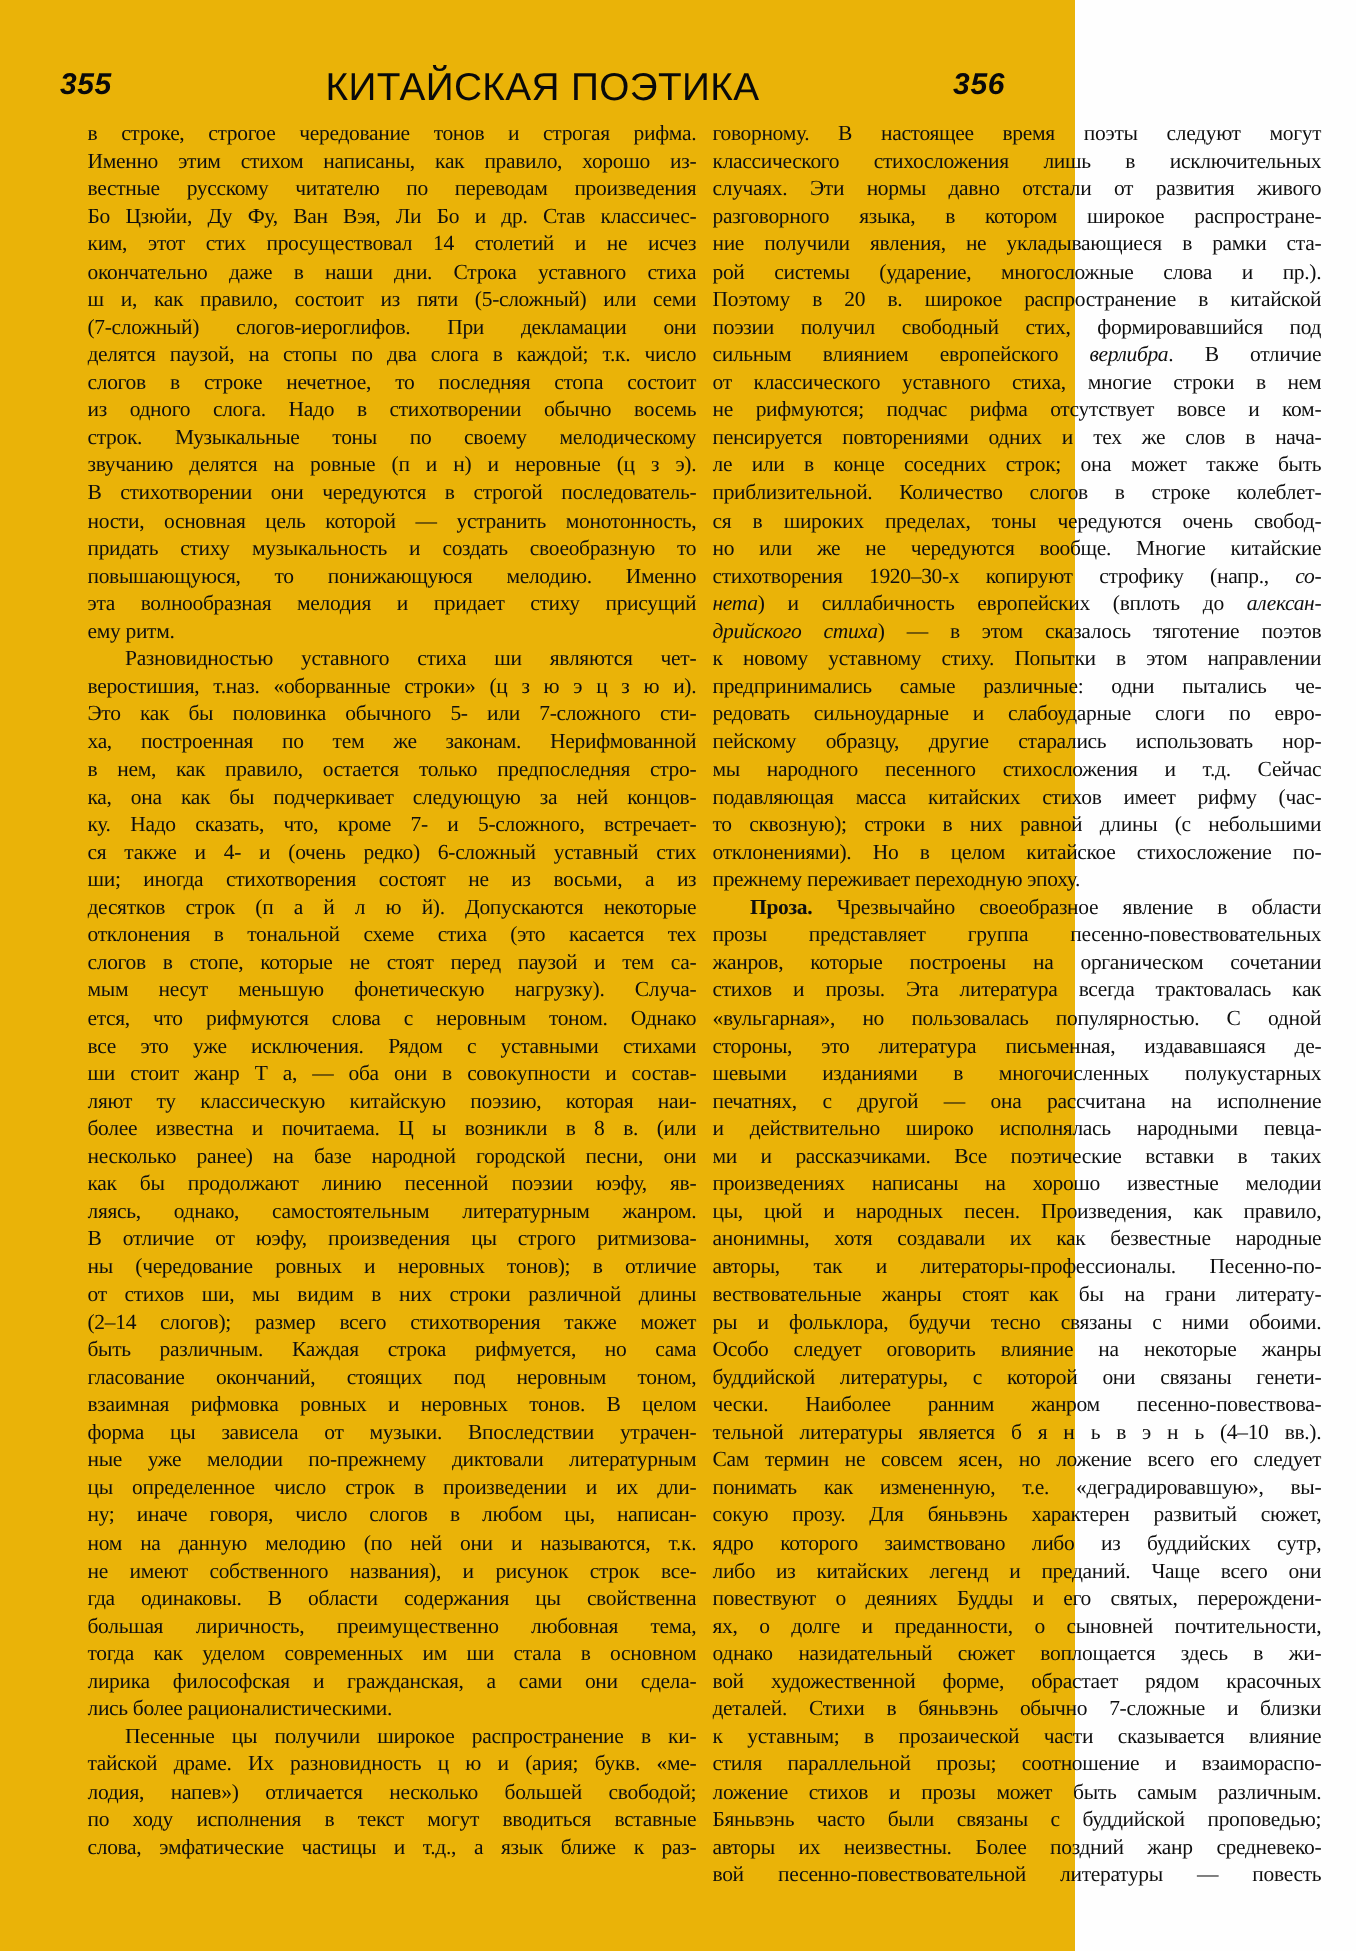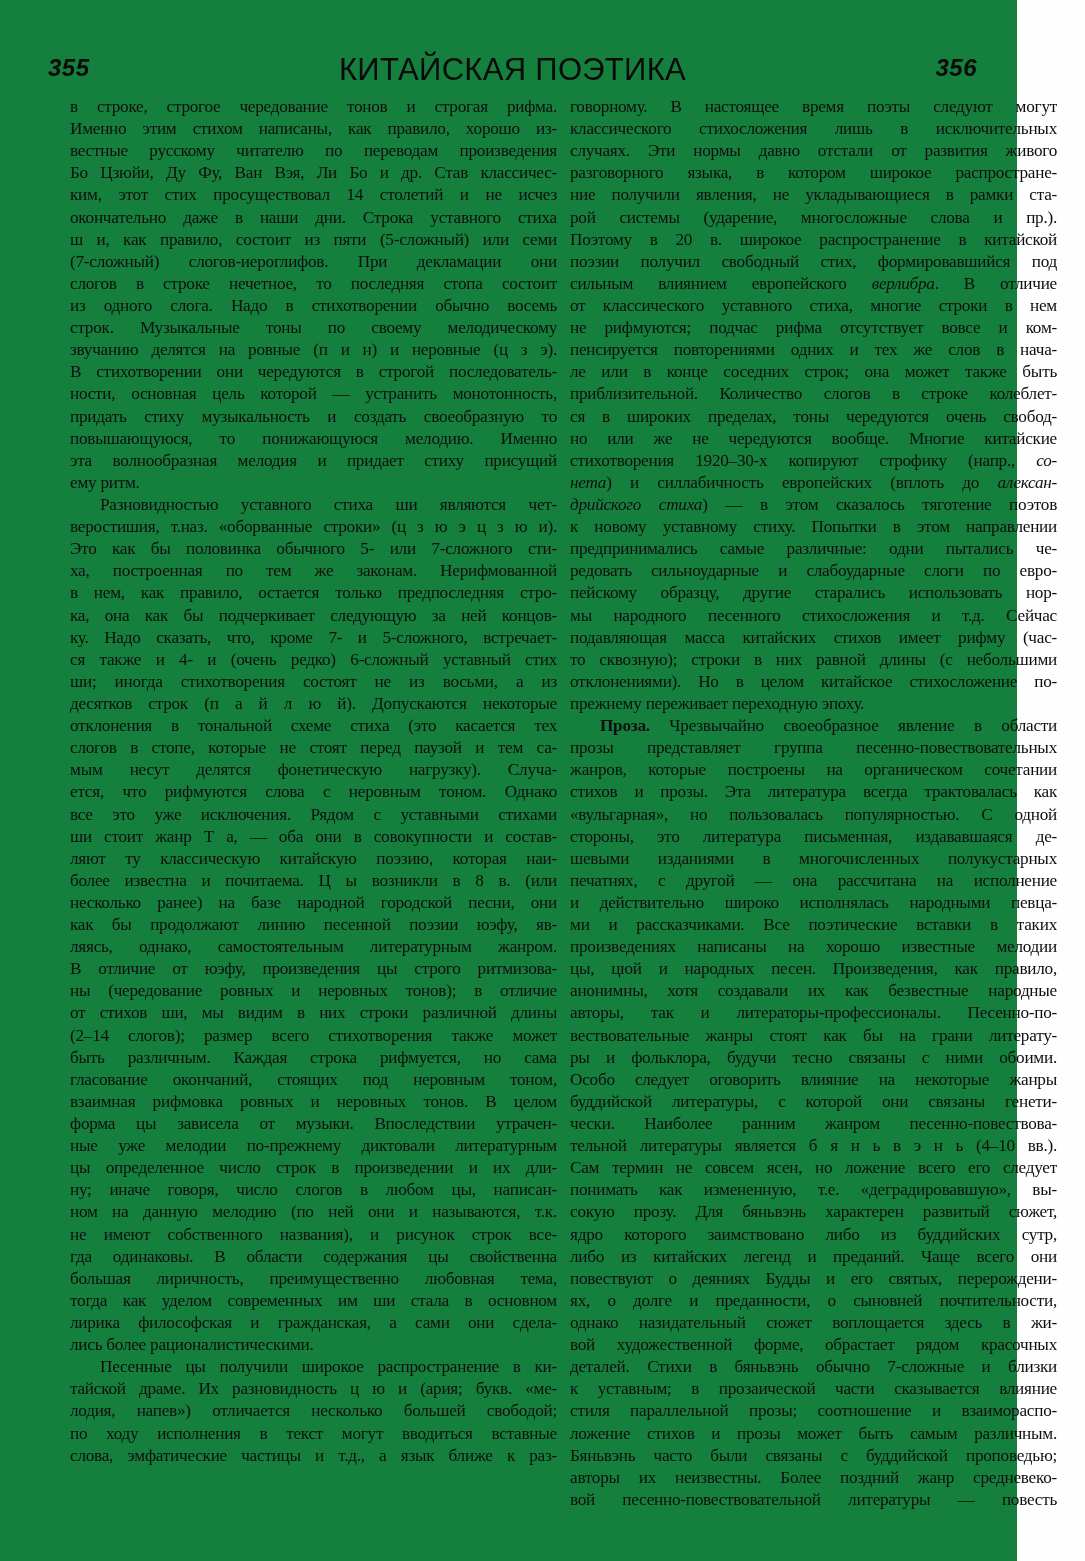--- a/index.html
+++ b/index.html
@@ -5,23 +5,23 @@
   html, body {
     margin: 0;
     padding: 0;
     width: 1085px;
     height: 1561px;
     overflow: hidden;
     background: #fefefe;
   }
   .page {
     position: relative;
-    width: 1017px;
+    width: 860px;
     height: 1561px;
-    background: #15803d;
+    background: #eab308;
     color: #0e0e0e;
     font-family: "Liberation Serif", serif;
   }
   .header {
     position: absolute;
     top: 52px;
     left: 48px;
     right: 40px;
     height: 36px;
   }
@@ -29,21 +29,21 @@
     position: absolute;
     top: 2px;
     font-family: "Liberation Sans", sans-serif;
     font-weight: bold;
     font-style: italic;
     font-size: 24px;
     letter-spacing: 0.5px;
     color: #0a0a0a;
   }
   .pagenum.left { left: 0; }
-  .pagenum.right { right: 0; }
+  .pagenum.right { right: 16px; }
   .title {
     position: absolute;
     left: 0;
     right: 0;
     top: 0;
     text-align: center;
     font-family: "Liberation Sans", sans-serif;
     font-weight: normal;
     font-size: 31px;
     letter-spacing: 0.3px;
@@ -91,20 +91,21 @@
   <div class="columns">
     <div class="col" id="col-left">
         <div class="line">в строке, строгое чередование тонов и строгая рифма.</div>
         <div class="line">Именно этим стихом написаны, как правило, хорошо из-</div>
         <div class="line">вестные русскому читателю по переводам произведения</div>
         <div class="line">Бо Цзюйи, Ду Фу, Ван Вэя, Ли Бо и др. Став классичес-</div>
         <div class="line">ким, этот стих просуществовал 14 столетий и не исчез</div>
         <div class="line">окончательно даже в наши дни. Строка уставного стиха</div>
         <div class="line">ш и, как правило, состоит из пяти (5-сложный) или семи</div>
         <div class="line">(7-сложный) слогов-иероглифов. При декламации они</div>
+        <div class="line">делятся паузой, на стопы по два слога в каждой; т.к. число</div>
         <div class="line">слогов в строке нечетное, то последняя стопа состоит</div>
         <div class="line">из одного слога. Надо в стихотворении обычно восемь</div>
         <div class="line">строк. Музыкальные тоны по своему мелодическому</div>
         <div class="line">звучанию делятся на ровные (п и н) и неровные (ц з э).</div>
         <div class="line">В стихотворении они чередуются в строгой последователь-</div>
         <div class="line">ности, основная цель которой — устранить монотонность,</div>
         <div class="line">придать стиху музыкальность и создать своеобразную то</div>
         <div class="line">повышающуюся, то понижающуюся мелодию. Именно</div>
         <div class="line">эта волнообразная мелодия и придает стиху присущий</div>
         <div class="line end">ему ритм.</div>
@@ -113,21 +114,21 @@
         <div class="line">Это как бы половинка обычного 5- или 7-сложного сти-</div>
         <div class="line">ха, построенная по тем же законам. Нерифмованной</div>
         <div class="line">в нем, как правило, остается только предпоследняя стро-</div>
         <div class="line">ка, она как бы подчеркивает следующую за ней концов-</div>
         <div class="line">ку. Надо сказать, что, кроме 7- и 5-сложного, встречает-</div>
         <div class="line">ся также и 4- и (очень редко) 6-сложный уставный стих</div>
         <div class="line">ши; иногда стихотворения состоят не из восьми, а из</div>
         <div class="line">десятков строк (п а й л ю й). Допускаются некоторые</div>
         <div class="line">отклонения в тональной схеме стиха (это касается тех</div>
         <div class="line">слогов в стопе, которые не стоят перед паузой и тем са-</div>
-        <div class="line">мым несут делятся фонетическую нагрузку). Случа-</div>
+        <div class="line">мым несут меньшую фонетическую нагрузку). Случа-</div>
         <div class="line">ется, что рифмуются слова с неровным тоном. Однако</div>
         <div class="line">все это уже исключения. Рядом с уставными стихами</div>
         <div class="line">ши стоит жанр Т а, — оба они в совокупности и состав-</div>
         <div class="line">ляют ту классическую китайскую поэзию, которая наи-</div>
         <div class="line">более известна и почитаема. Ц ы возникли в 8 в. (или</div>
         <div class="line">несколько ранее) на базе народной городской песни, они</div>
         <div class="line">как бы продолжают линию песенной поэзии юэфу, яв-</div>
         <div class="line">ляясь, однако, самостоятельным литературным жанром.</div>
         <div class="line">В отличие от юэфу, произведения цы строго ритмизова-</div>
         <div class="line">ны (чередование ровных и неровных тонов); в отличие</div>

